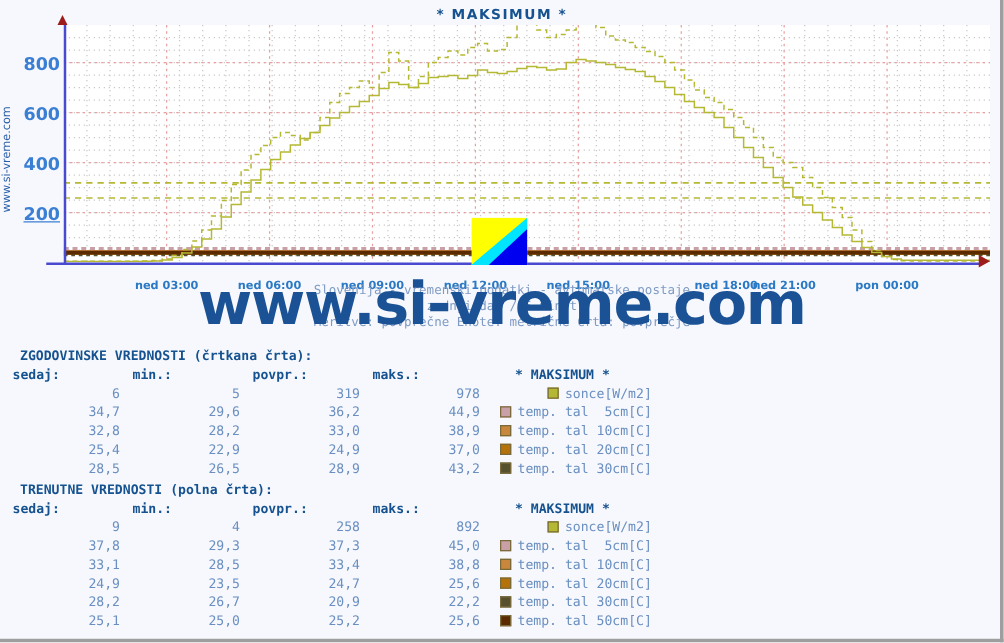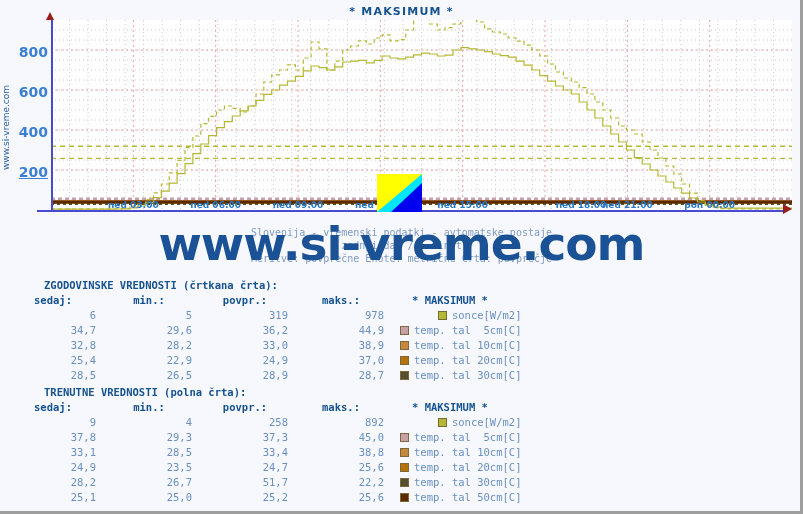--- a/index.html
+++ b/index.html
@@ -113,21 +113,21 @@
   .ytick-col {
     position: absolute;
     left: 4px;
     top: 20px;
     width: 44px;
     height: 190px;
   }
   .xtick-row {
     position: absolute;
     left: 51px;
-    top: 200px;
+    top: 224px;
     width: 744px;
     height: 16px;
   }
   .xtick {
     position: absolute;
     color: #2b79c4;
     font-family: "DejaVu Sans", sans-serif;
     font-size: 9px;
     font-weight: bold;
     white-space: nowrap;
@@ -180,32 +180,31 @@
     font-size: 10.5px;
   }
   .tbl-title {
     color: #15528f;
     font-weight: bold;
     font-family: "DejaVu Sans Mono", monospace;
     font-size: 10.5px;
     padding-left: 6px;
     line-height: 15px;
     white-space: pre;
-    margin-left: 28px;
   }
   table.vals {
     border-collapse: collapse;
     font-family: "DejaVu Sans Mono", monospace;
     font-size: 10.5px;
     margin-bottom: 2px;
   }
   table.vals th {
     color: #15528f;
     font-weight: bold;
-    text-align: center;
+    text-align: left;
     padding: 0 10px 0 0;
     line-height: 15px;
     white-space: pre;
   }
   table.vals th.lbl-head {
     text-align: left;
     padding-left: 18px;
     color: #15528f;
   }
   table.vals td {
@@ -403,21 +402,21 @@
             <td class="colw">25,4</td>
             <td class="colw">22,9</td>
             <td class="colw">24,9</td>
             <td class="colw">37,0</td>
             <td class="series-label"><span class="swatch" style="background: rgb(181, 114, 10);"></span><span>temp. tal 20cm[C]</span></td>
           </tr>
           <tr>
             <td class="colw">28,5</td>
             <td class="colw">26,5</td>
             <td class="colw">28,9</td>
-            <td class="colw">28,7</td>
+            <td class="colw">43,2</td>
             <td class="series-label"><span class="swatch" style="background: rgb(86, 80, 46);"></span><span>temp. tal 30cm[C]</span></td>
           </tr>
         </tbody>
       </table>
       <div class="tbl-title">TRENUTNE VREDNOSTI (polna črta):</div>
       <table class="vals">
         <thead>
           <tr>
             <th class="colw">sedaj:</th>
             <th class="colw">min.:</th>
@@ -451,21 +450,21 @@
           <tr>
             <td class="colw">24,9</td>
             <td class="colw">23,5</td>
             <td class="colw">24,7</td>
             <td class="colw">25,6</td>
             <td class="series-label"><span class="swatch" style="background: rgb(181, 114, 10);"></span><span>temp. tal 20cm[C]</span></td>
           </tr>
           <tr>
             <td class="colw">28,2</td>
             <td class="colw">26,7</td>
-            <td class="colw">51,7</td>
+            <td class="colw">20,9</td>
             <td class="colw">22,2</td>
             <td class="series-label"><span class="swatch" style="background: rgb(86, 80, 46);"></span><span>temp. tal 30cm[C]</span></td>
           </tr>
           <tr>
             <td class="colw">25,1</td>
             <td class="colw">25,0</td>
             <td class="colw">25,2</td>
             <td class="colw">25,6</td>
             <td class="series-label"><span class="swatch" style="background: rgb(92, 42, 0);"></span><span>temp. tal 50cm[C]</span></td>
           </tr>

